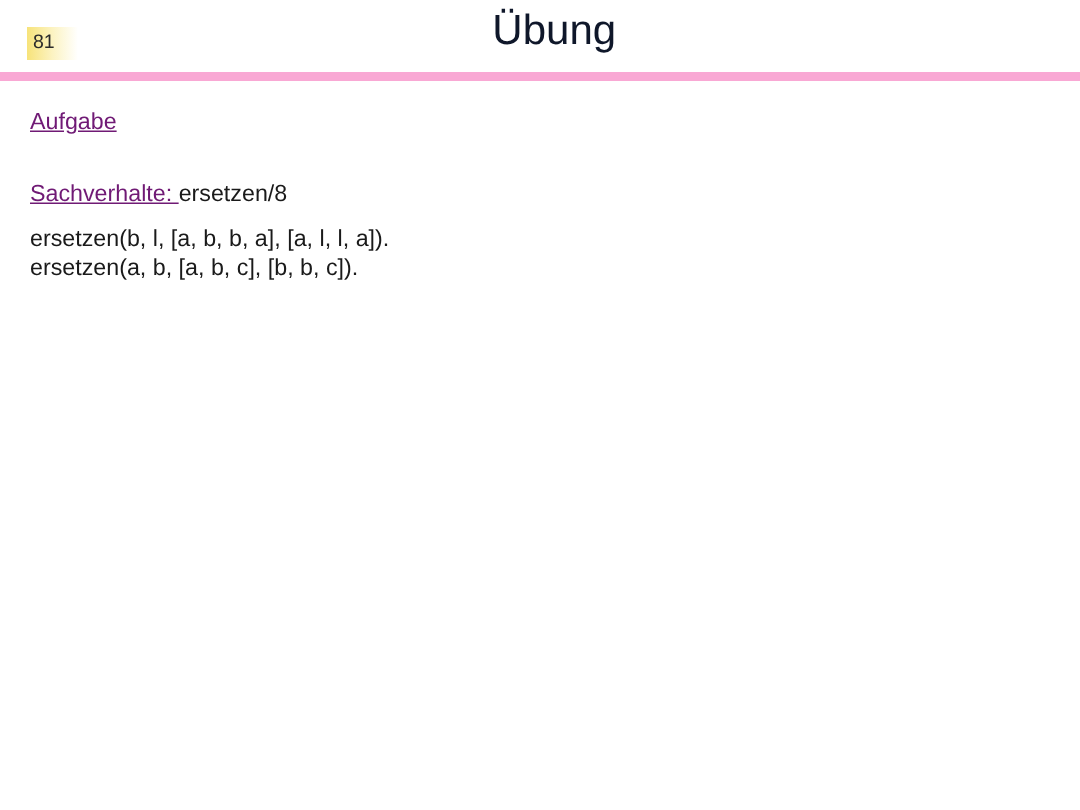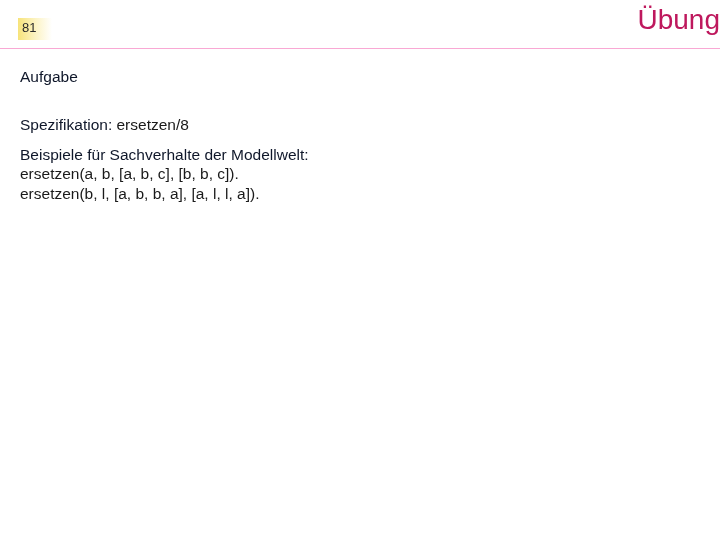--- a/index.html
+++ b/index.html
@@ -13,54 +13,55 @@
   }
   .slide {
     position: relative;
     width: 720px;
     height: 540px;
     box-sizing: border-box;
   }
   .header-row {
     position: relative;
     height: 48px;
-    border-bottom: 1px solid #f9a8d4;
+    border-bottom: 6px solid #f9a8d4;
   }
   .slide-number-box {
     position: absolute;
     left: 18px;
     top: 18px;
     width: 34px;
     height: 22px;
     background: linear-gradient(to right, #f7e37a 0%, #fcf3c2 50%, #ffffff 100%);
     font-size: 13px;
     color: #2b2b2b;
     padding-left: 4px;
     padding-top: 2px;
     box-sizing: border-box;
   }
   .title {
     position: absolute;
     left: 0;
     right: 0;
     top: 4px;
-    text-align: right;
+    text-align: center;
     font-size: 28px;
-    color: #be185d;
+    color: #0f172a;
     font-weight: 400;
     padding-left: 19px;
   }
   .body {
     padding: 18px 20px 0 20px;
     font-size: 15.5px;
     line-height: 1.28;
     color: #1a1a1a;
   }
   .section-label {
-    color: #0f172a;
+    color: #701a75;
+    text-decoration: underline;
   }
   .para {
     margin-bottom: 28px;
   }
   .para-tight {
     margin-bottom: 10px;
   }
 </style>
 </head>
 <body>
@@ -72,26 +73,25 @@
     <div class="title">Übung</div>
   </div>
 
   <div class="body">
 
     <div class="para">
       <div class="section-label">Aufgabe</div>
     </div>
 
     <div class="para-tight">
-      <span class="section-label">Spezifikation: </span><span>ersetzen/8</span>
+      <span class="section-label">Sachverhalte: </span><span>ersetzen/8</span>
     </div>
 
 
 
     <div>
-      <div class="section-label">Beispiele für Sachverhalte der Modellwelt:</div>
+      <div>ersetzen(b, l, [a, b, b, a], [a, l, l, a]).</div>
       <div>ersetzen(a, b, [a, b, c], [b, b, c]).</div>
-      <div>ersetzen(b, l, [a, b, b, a], [a, l, l, a]).</div>
     </div>
 
   </div>
 
 </div>
 
 </body></html>

